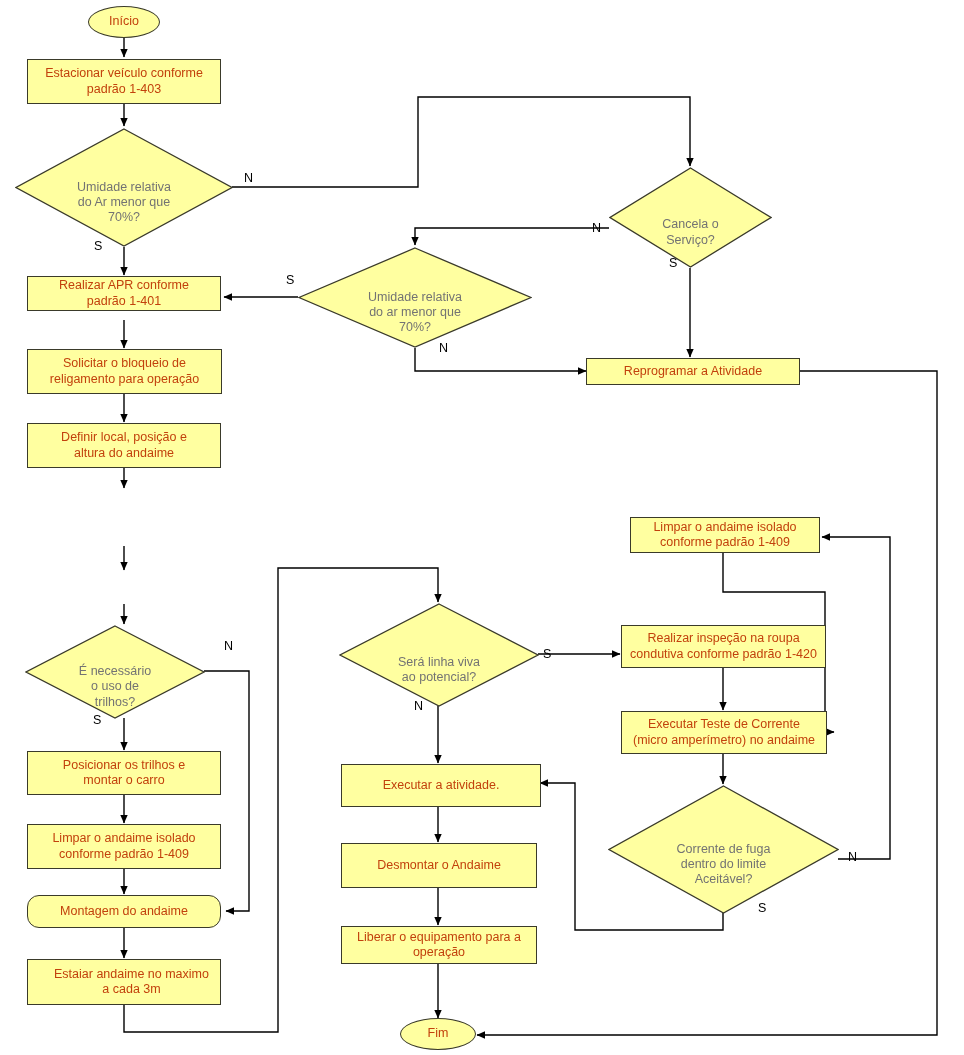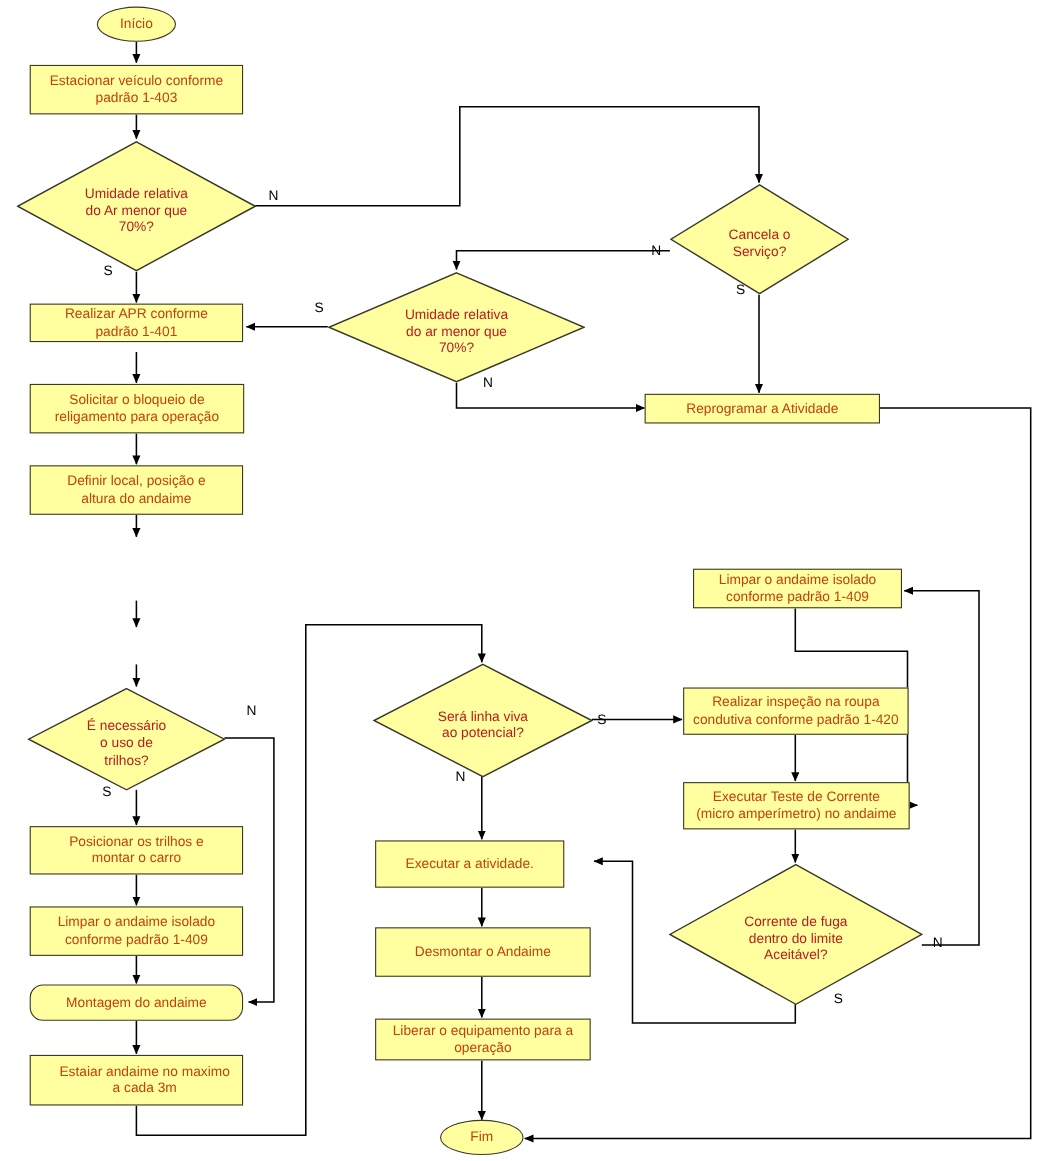--- a/index.html
+++ b/index.html
@@ -8,23 +8,23 @@
   #wires{position:absolute;left:0;top:0;width:964px;height:1055px;pointer-events:none;}
 
   .node{position:absolute;box-sizing:border-box;display:flex;align-items:center;
         justify-content:center;text-align:center;color:#c2410c;font-size:12.5px;
         line-height:1.22;white-space:pre-line;}
   .proc{background:#ffffa0;border:1px solid #3a3a2a;}
   .term{background:#ffffa0;border:1px solid #3a3a2a;border-radius:50%;font-size:12.5px;}
 
   .dia{position:absolute;}
   .dia svg{position:absolute;left:0;top:0;}
-  .dia .dtxt{position:absolute;left:0;top:4px;width:100%;height:100%;
+  .dia .dtxt{position:absolute;left:0;top:15px;width:100%;height:100%;
              display:flex;align-items:center;justify-content:center;text-align:center;
-             white-space:pre-line;font-size:12.5px;line-height:1.22;color:#b91c1c;}
+             white-space:pre-line;font-size:12.5px;line-height:1.22;color:#737373;}
 
   .lbl{position:absolute;font-size:12.5px;color:#000;line-height:1;}
 </style>
 </head>
 <body>
 
 <div id="canvas">
 
   <svg id="wires" viewBox="0 0 964 1055" xmlns="http://www.w3.org/2000/svg">
     <defs>
@@ -129,21 +129,21 @@
 
   <div class="node proc" style="left:630px;top:517px;width:190px;height:36px;">Limpar o andaime isolado
 conforme  padrão 1-409</div>
 
   <div class="node proc" style="left:621px;top:625px;width:205px;height:43px;">Realizar  inspeção na roupa
 condutiva  conforme padrão 1-420</div>
 
   <div class="node proc" style="left:621px;top:711px;width:206px;height:43px;">Executar Teste de Corrente
 (micro amperímetro) no andaime</div>
 
-  <div class="node proc" style="left:341px;top:764px;width:172px;height:43px;">Executar a atividade.</div>
+  <div class="node proc" style="left:341px;top:764px;width:200px;height:43px;">Executar a atividade.</div>
 
   <div class="node proc" style="left:341px;top:843px;width:196px;height:45px;">Desmontar  o Andaime</div>
 
   <div class="node proc" style="left:341px;top:926px;width:196px;height:38px;">Liberar  o equipamento  para a
 operação</div>
 
   <div class="dia" style="left:15px;top:128px;width:218px;height:119px;">
     <svg width="218" height="119" viewBox="0 0 218 119" xmlns="http://www.w3.org/2000/svg">
       <polygon points="109,1 217,59.5 109,118 1,59.5" fill="#ffffa0" stroke="#3a3a2a" stroke-width="1.3"></polygon>
     </svg>

